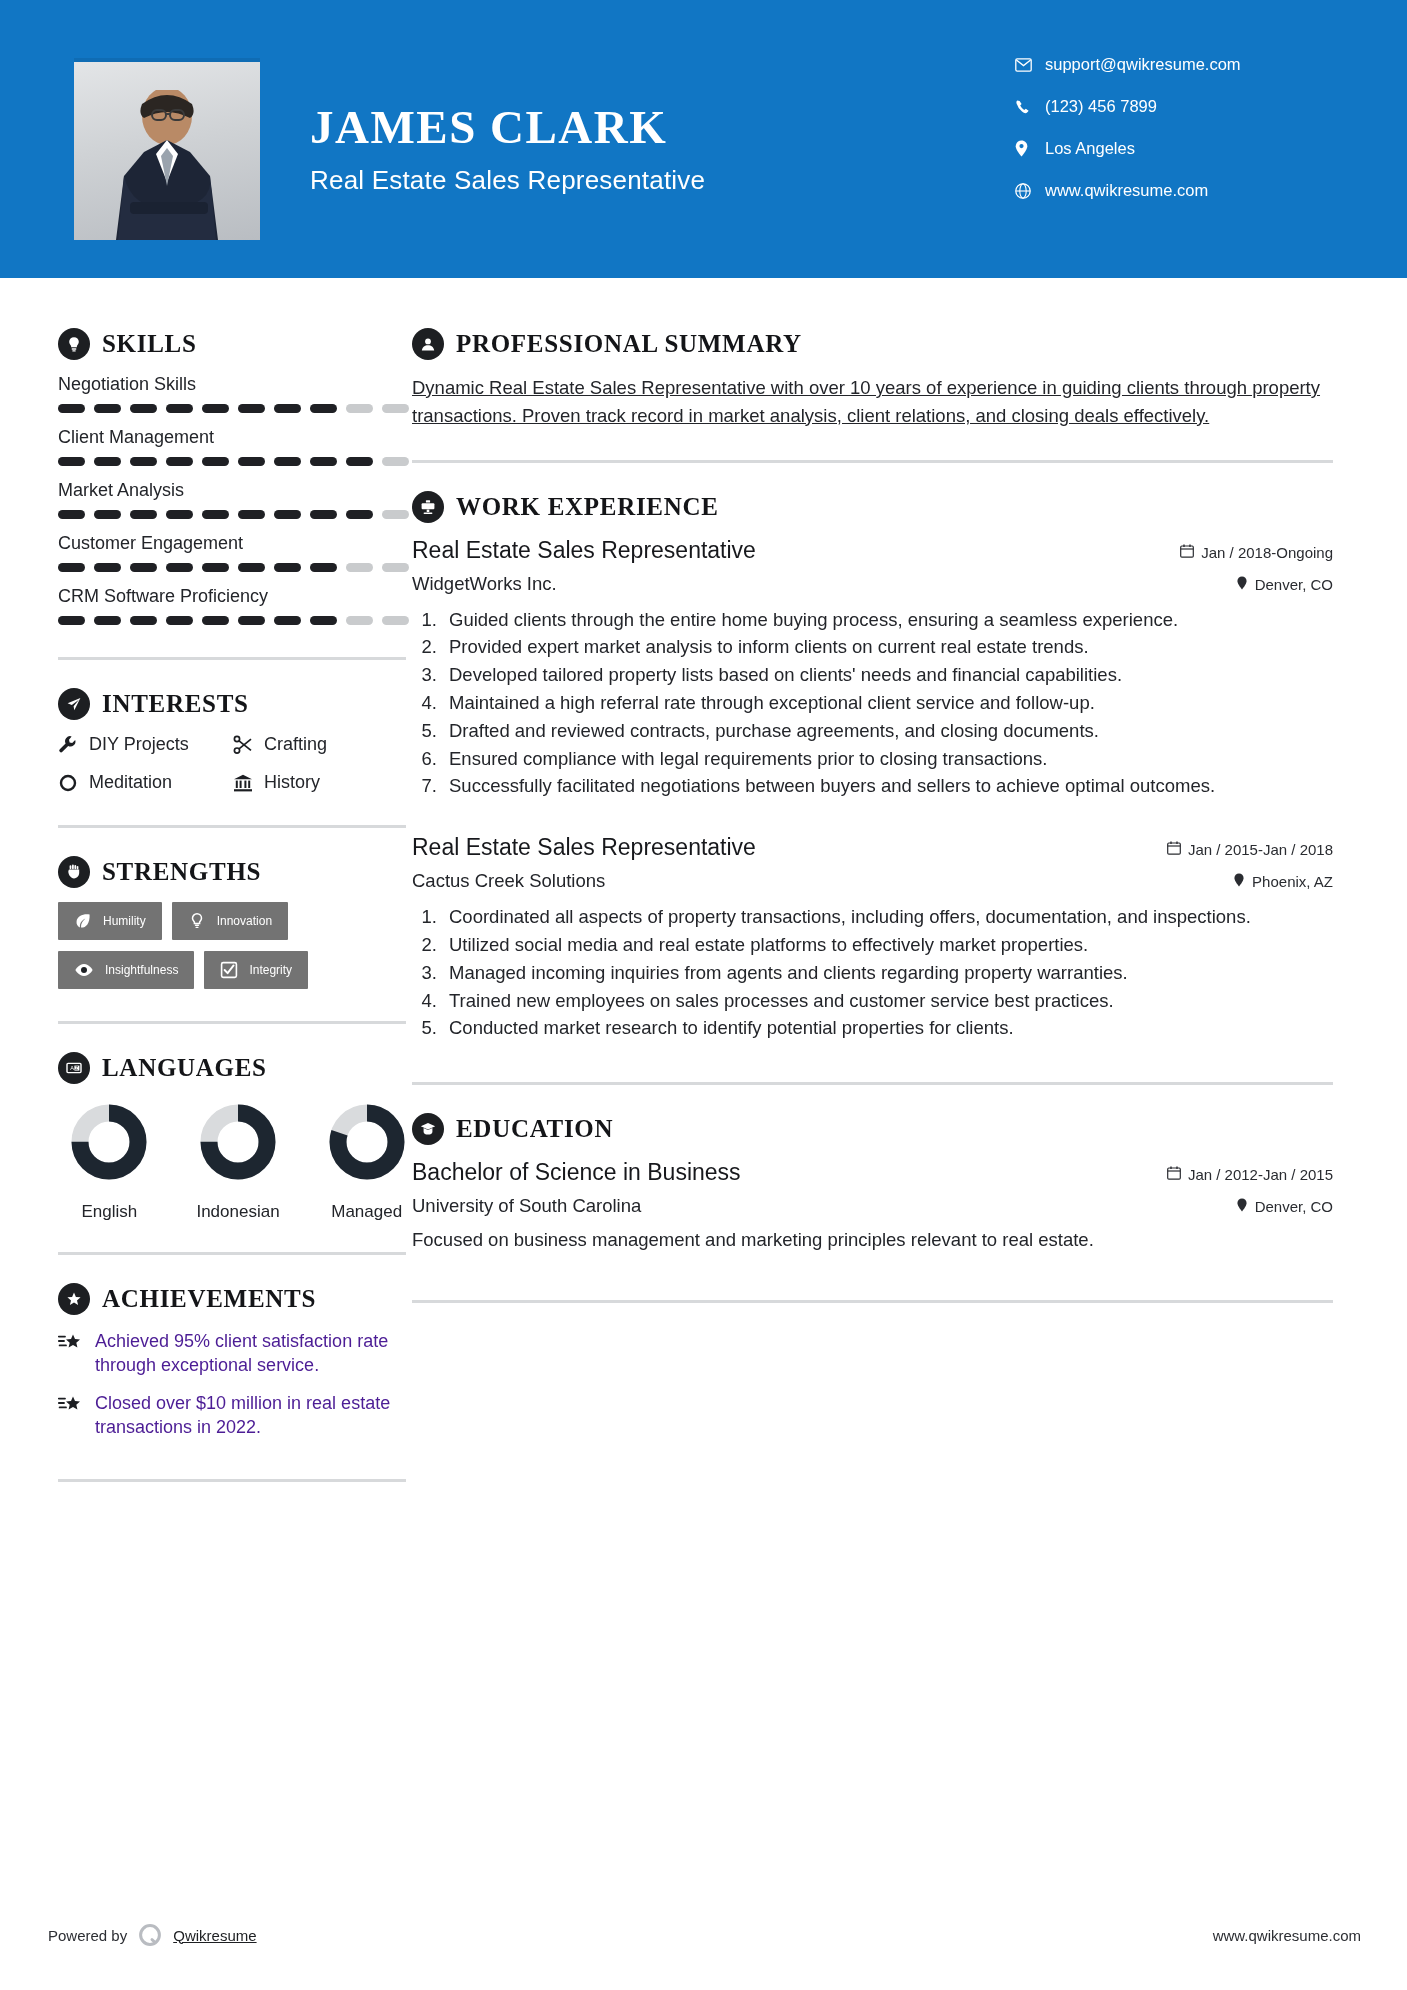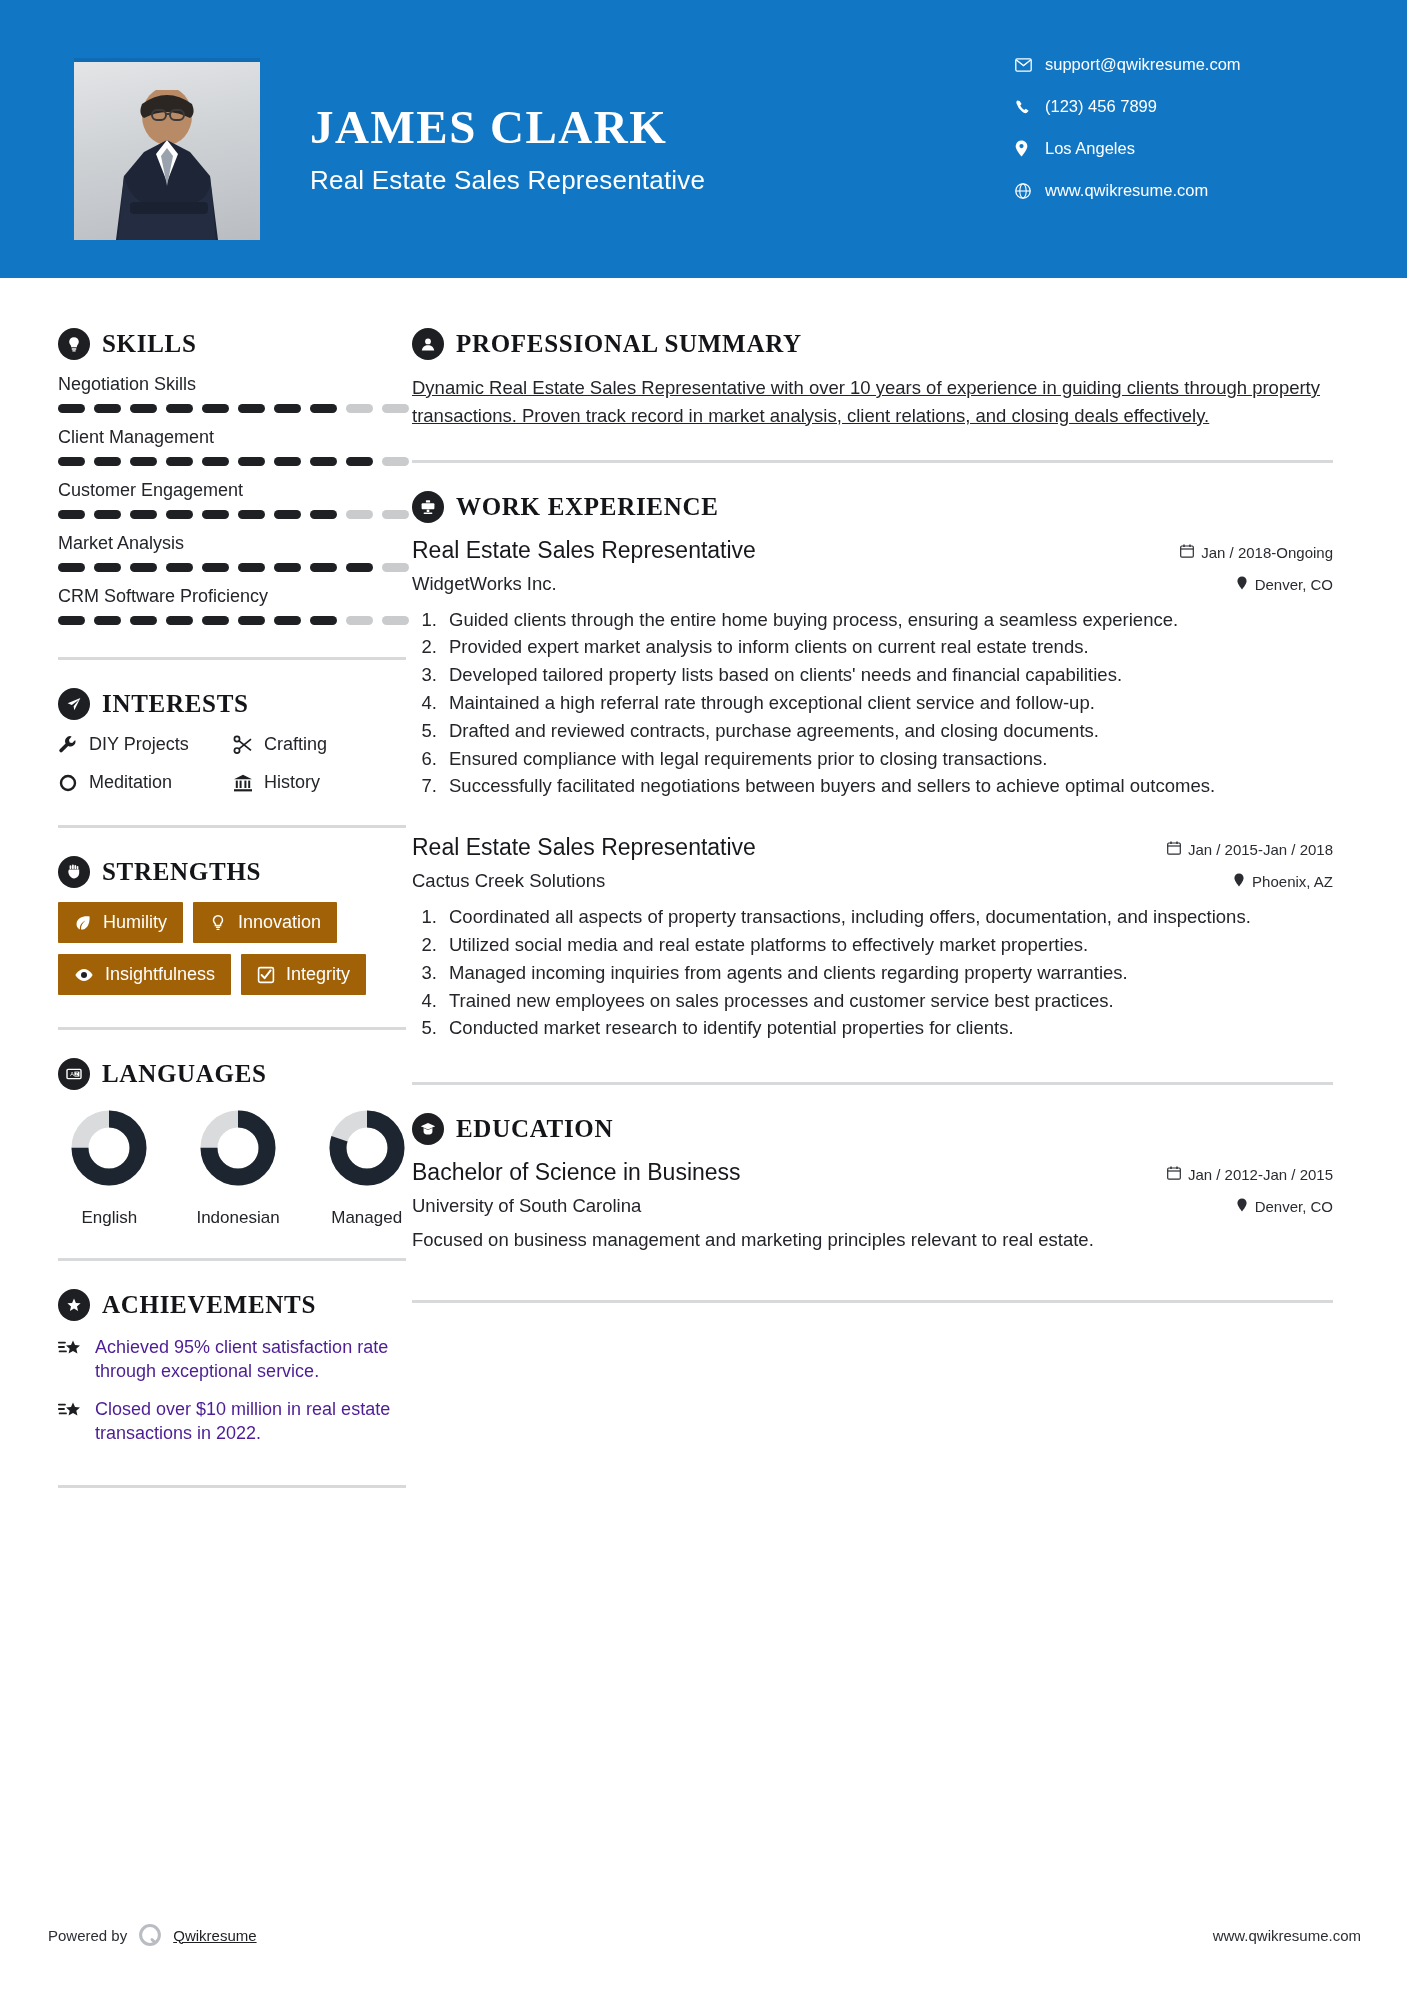--- a/index.html
+++ b/index.html
@@ -83,21 +83,21 @@
 
   
   .interest-grid { display: grid; grid-template-columns: 175px 175px; row-gap: 17px; margin-top: 6px; }
   .interest-item { display: flex; align-items: center; gap: 11px; font-size: 18px; color: #23252a; }
   .interest-item svg { display:block; flex:0 0 auto; }
 
   
   .strength-rows { margin-top: 6px; }
   .strength-row { display: flex; gap: 10px; margin-bottom: 11px; }
   .chip {
-    background: #a16207; color: #fff; font-size: 18px;
+    background: #737373; color: #fff; font-size: 12px;
     padding: 10px 16px; display: inline-flex; align-items: center; gap: 11px;
     border-radius: 1px; white-space: nowrap; text-align: right;
   }
   .chip svg { display:block; flex:0 0 auto; }
 
   
   .lang-row { display: flex; gap: 38px; margin-top: 16px; padding-left: 6px; }
   .lang-item { width: 96px; text-align: center; }
   .donut { width: 84px; height: 84px; margin: 0 auto; }
   .lang-label { margin-top: 14px; font-size: 17px; color: #23252a; }
@@ -237,46 +237,46 @@
                 <span class="seg"></span>
                 <span class="seg"></span>
                 <span class="seg"></span>
                 <span class="seg"></span>
                 <span class="seg"></span>
                 <span class="seg"></span>
                 <span class="seg off"></span>
               </div>
             </div>
             <div>
+              <div class="skill-name">Market Analysis</div>
+              <div class="skill-bar">
+                <span class="seg"></span>
+                <span class="seg"></span>
+                <span class="seg"></span>
+                <span class="seg"></span>
+                <span class="seg"></span>
+                <span class="seg"></span>
+                <span class="seg"></span>
+                <span class="seg"></span>
+                <span class="seg"></span>
+                <span class="seg off"></span>
+              </div>
+            </div>
+            <div>
               <div class="skill-name">Customer Engagement</div>
               <div class="skill-bar">
                 <span class="seg"></span>
                 <span class="seg"></span>
                 <span class="seg"></span>
                 <span class="seg"></span>
                 <span class="seg"></span>
                 <span class="seg"></span>
                 <span class="seg"></span>
                 <span class="seg"></span>
                 <span class="seg off"></span>
-                <span class="seg off"></span>
-              </div>
-            </div>
-            <div>
-              <div class="skill-name">Market Analysis</div>
-              <div class="skill-bar">
-                <span class="seg"></span>
-                <span class="seg"></span>
-                <span class="seg"></span>
-                <span class="seg"></span>
-                <span class="seg"></span>
-                <span class="seg"></span>
-                <span class="seg"></span>
-                <span class="seg"></span>
-                <span class="seg"></span>
                 <span class="seg off"></span>
               </div>
             </div>
             <div>
               <div class="skill-name">CRM Software Proficiency</div>
               <div class="skill-bar">
                 <span class="seg"></span>
                 <span class="seg"></span>
                 <span class="seg"></span>
                 <span class="seg"></span>

